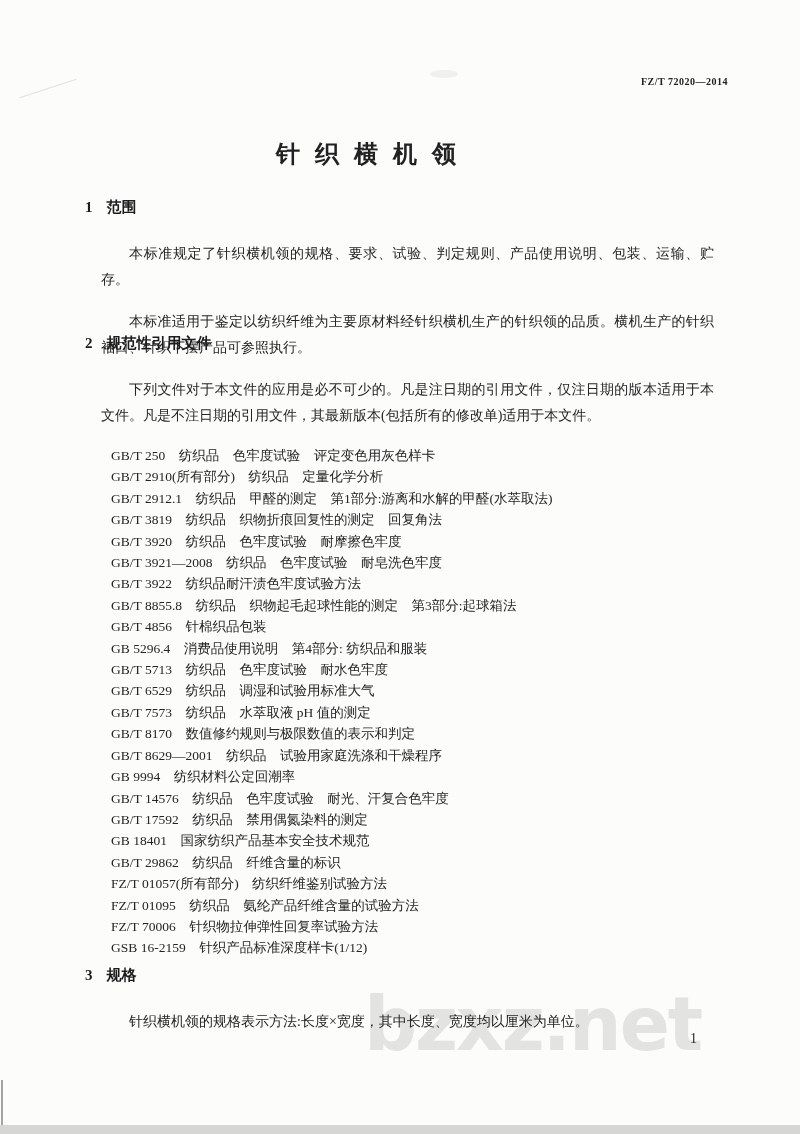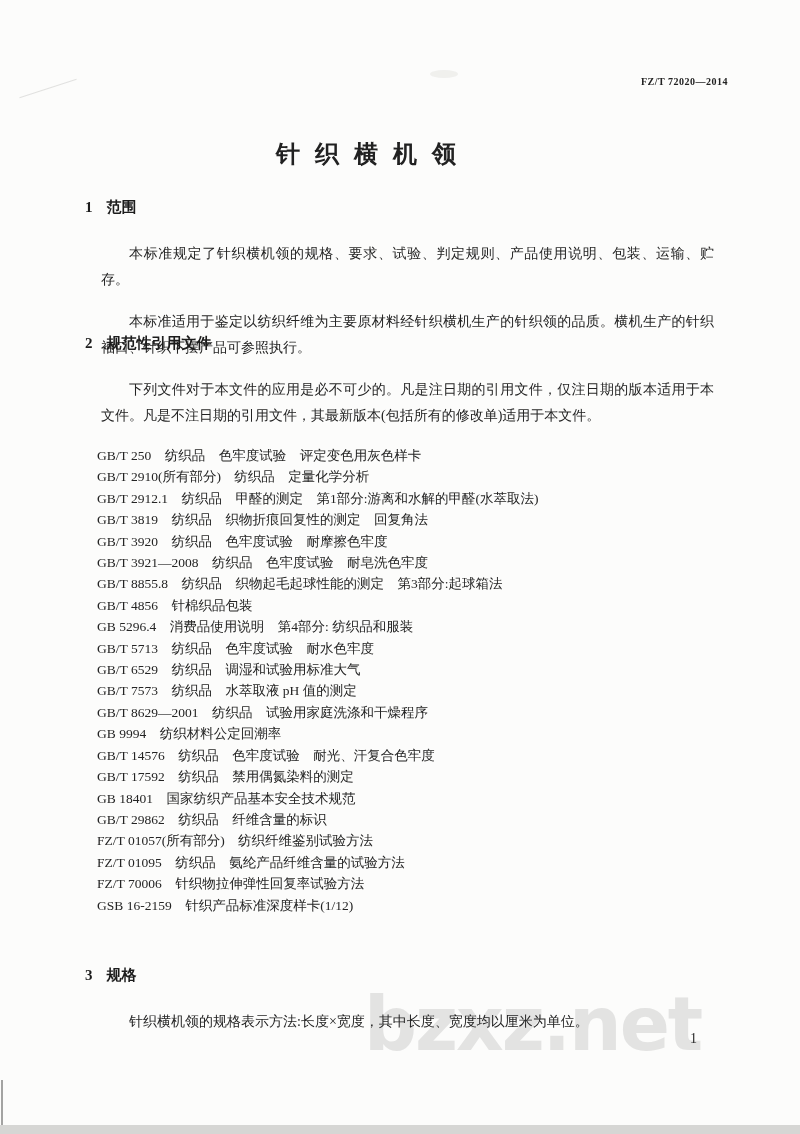--- a/index.html
+++ b/index.html
@@ -53,21 +53,21 @@
   .sec-heading{
     font-size:15px;font-weight:bold;color:#1c1c1c;
     display:flex;gap:14px;line-height:20px;
   }
   .paras{margin-top:24px;}
   .para{
     font-size:14px;line-height:26px;color:#242424;
     text-align:justify;text-indent:2em;margin:16px;
   }
   .ref-list{
-    margin-top:3px;margin-left:12px;
+    margin-top:3px;margin-left:26px;
   }
   .ref-item{
     font-size:13.5px;line-height:21.4px;color:#242424;
     white-space:nowrap;
   }
 
   .watermark{
     position:absolute;left:364px;top:981px;
     font-family:"DejaVu Sans","Liberation Sans",sans-serif;
     font-size:74px;font-weight:800;letter-spacing:-2px;
@@ -111,26 +111,28 @@
       <div class="paras">
         <p class="para">下列文件对于本文件的应用是必不可少的。凡是注日期的引用文件，仅注日期的版本适用于本文件。凡是不注日期的引用文件，其最新版本(包括所有的修改单)适用于本文件。</p>
       </div>
       <div class="ref-list">
         <div class="ref-item">GB/T 250　纺织品　色牢度试验　评定变色用灰色样卡</div>
         <div class="ref-item">GB/T 2910(所有部分)　纺织品　定量化学分析</div>
         <div class="ref-item">GB/T 2912.1　纺织品　甲醛的测定　第1部分:游离和水解的甲醛(水萃取法)</div>
         <div class="ref-item">GB/T 3819　纺织品　织物折痕回复性的测定　回复角法</div>
         <div class="ref-item">GB/T 3920　纺织品　色牢度试验　耐摩擦色牢度</div>
         <div class="ref-item">GB/T 3921—2008　纺织品　色牢度试验　耐皂洗色牢度</div>
+        <div class="ref-item">GB/T 3922　纺织品耐汗渍色牢度试验方法</div>
         <div class="ref-item">GB/T 8855.8　纺织品　织物起毛起球性能的测定　第3部分:起球箱法</div>
         <div class="ref-item">GB/T 4856　针棉织品包装</div>
         <div class="ref-item">GB 5296.4　消费品使用说明　第4部分: 纺织品和服装</div>
         <div class="ref-item">GB/T 5713　纺织品　色牢度试验　耐水色牢度</div>
         <div class="ref-item">GB/T 6529　纺织品　调湿和试验用标准大气</div>
         <div class="ref-item">GB/T 7573　纺织品　水萃取液 pH 值的测定</div>
+        <div class="ref-item">GB/T 8170　数值修约规则与极限数值的表示和判定</div>
         <div class="ref-item">GB/T 8629—2001　纺织品　试验用家庭洗涤和干燥程序</div>
         <div class="ref-item">GB 9994　纺织材料公定回潮率</div>
         <div class="ref-item">GB/T 14576　纺织品　色牢度试验　耐光、汗复合色牢度</div>
         <div class="ref-item">GB/T 17592　纺织品　禁用偶氮染料的测定</div>
         <div class="ref-item">GB 18401　国家纺织产品基本安全技术规范</div>
         <div class="ref-item">GB/T 29862　纺织品　纤维含量的标识</div>
         <div class="ref-item">FZ/T 01057(所有部分)　纺织纤维鉴别试验方法</div>
         <div class="ref-item">FZ/T 01095　纺织品　氨纶产品纤维含量的试验方法</div>
         <div class="ref-item">FZ/T 70006　针织物拉伸弹性回复率试验方法</div>
         <div class="ref-item">GSB 16-2159　针织产品标准深度样卡(1/12)</div>

